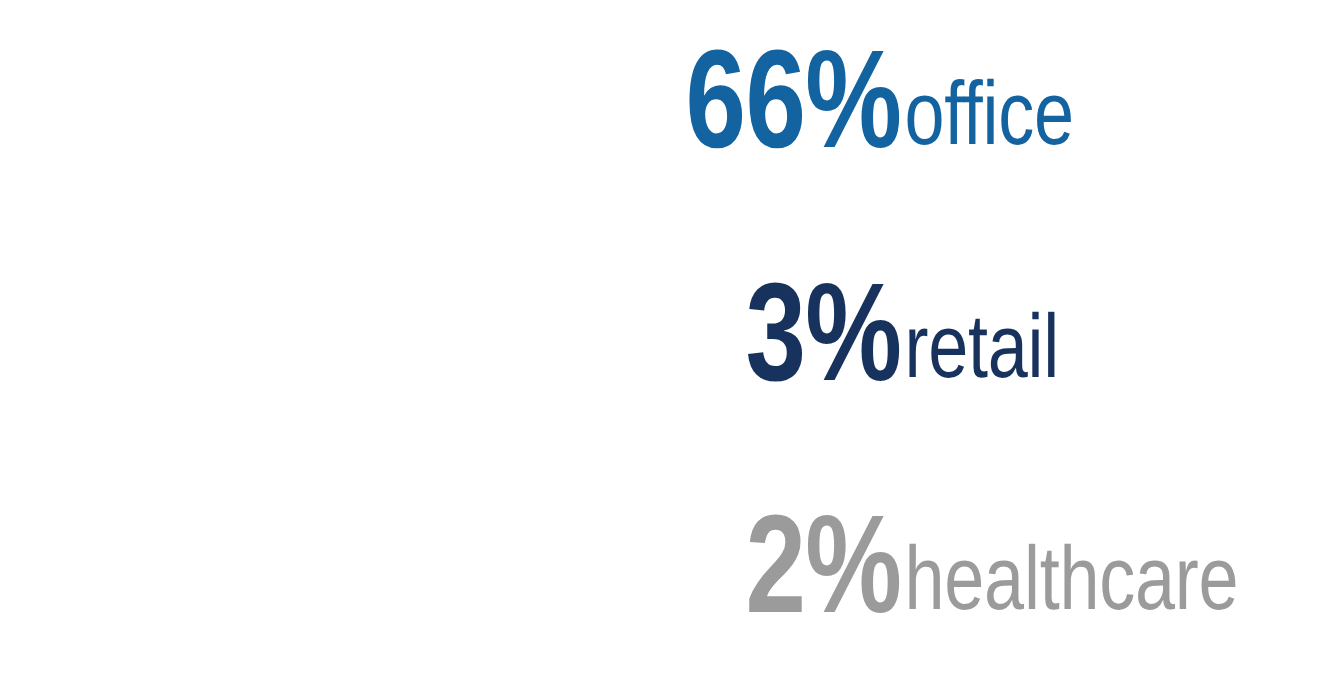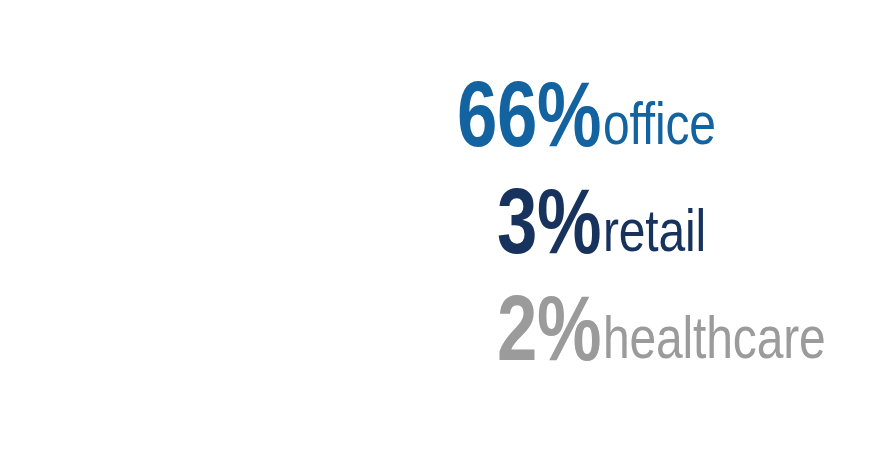--- a/index.html
+++ b/index.html
@@ -20,20 +20,21 @@
     left: 0;
     top: 0;
     width: 864px;
     height: 452px;
     box-sizing: border-box;
     padding-right: 6px;
     display: flex;
     flex-direction: column;
     justify-content: center;
     align-items: flex-end;
+    gap: 48px;
   }
 
   .stat-row {
     display: flex;
     flex-direction: row;
     align-items: baseline;
     justify-content: flex-end;
     height: 107px;
     line-height: 107px;
     white-space: nowrap;

